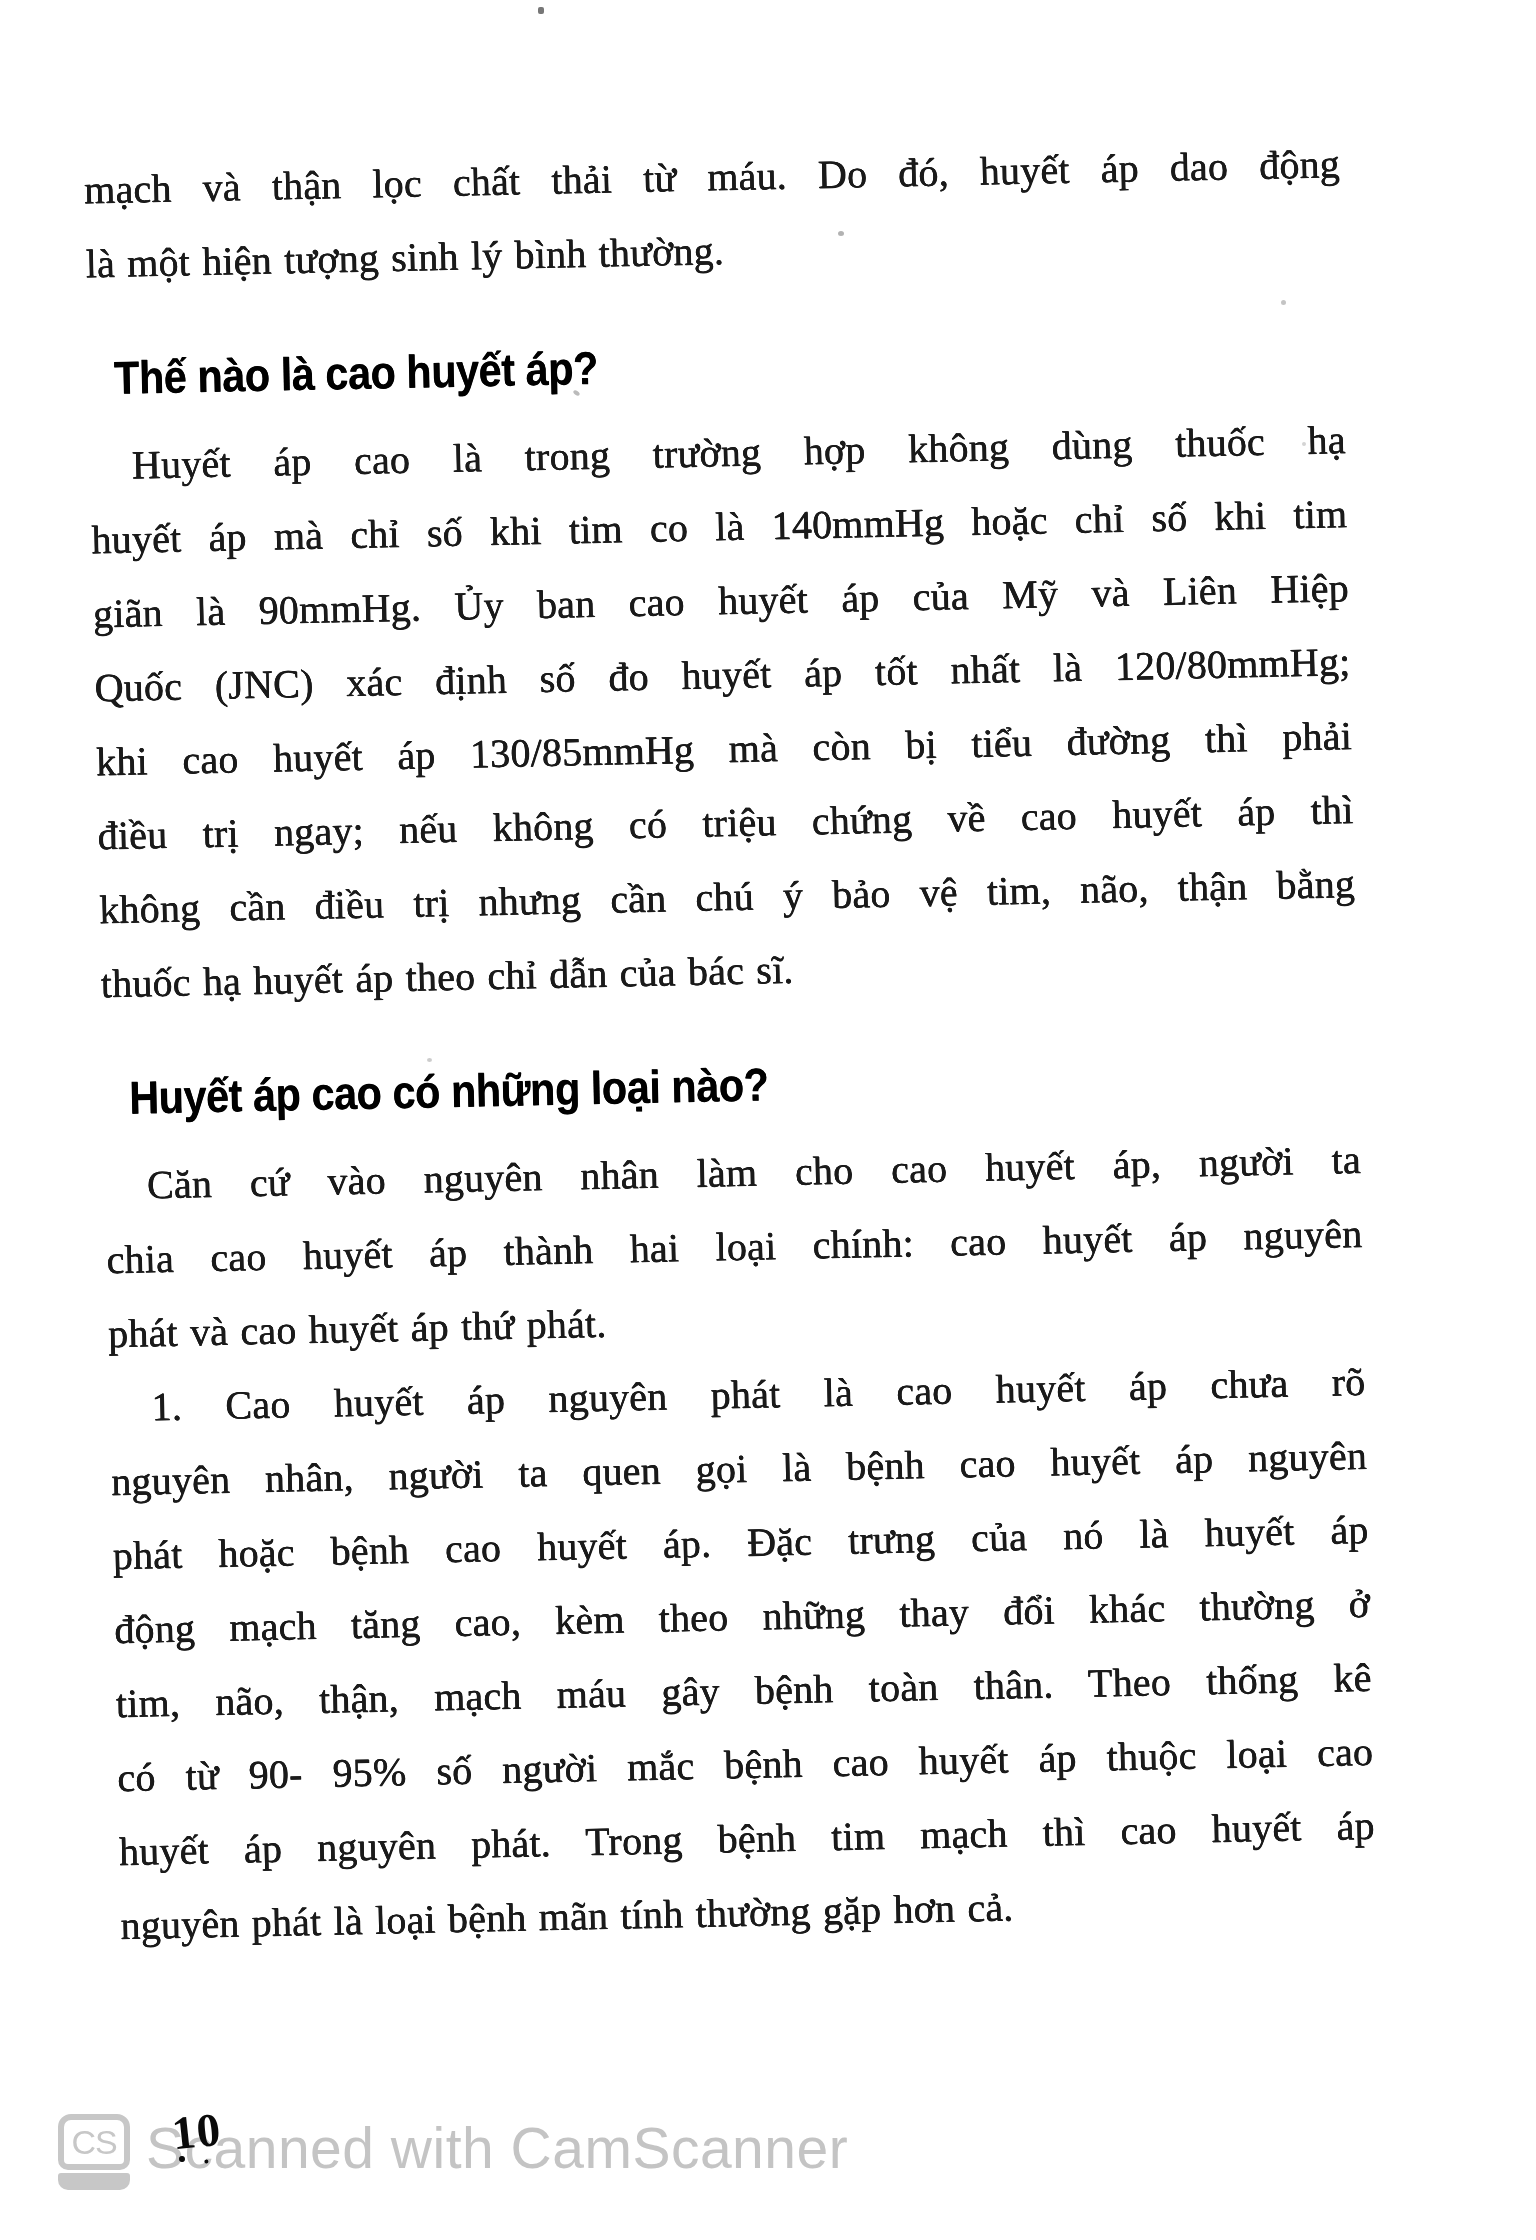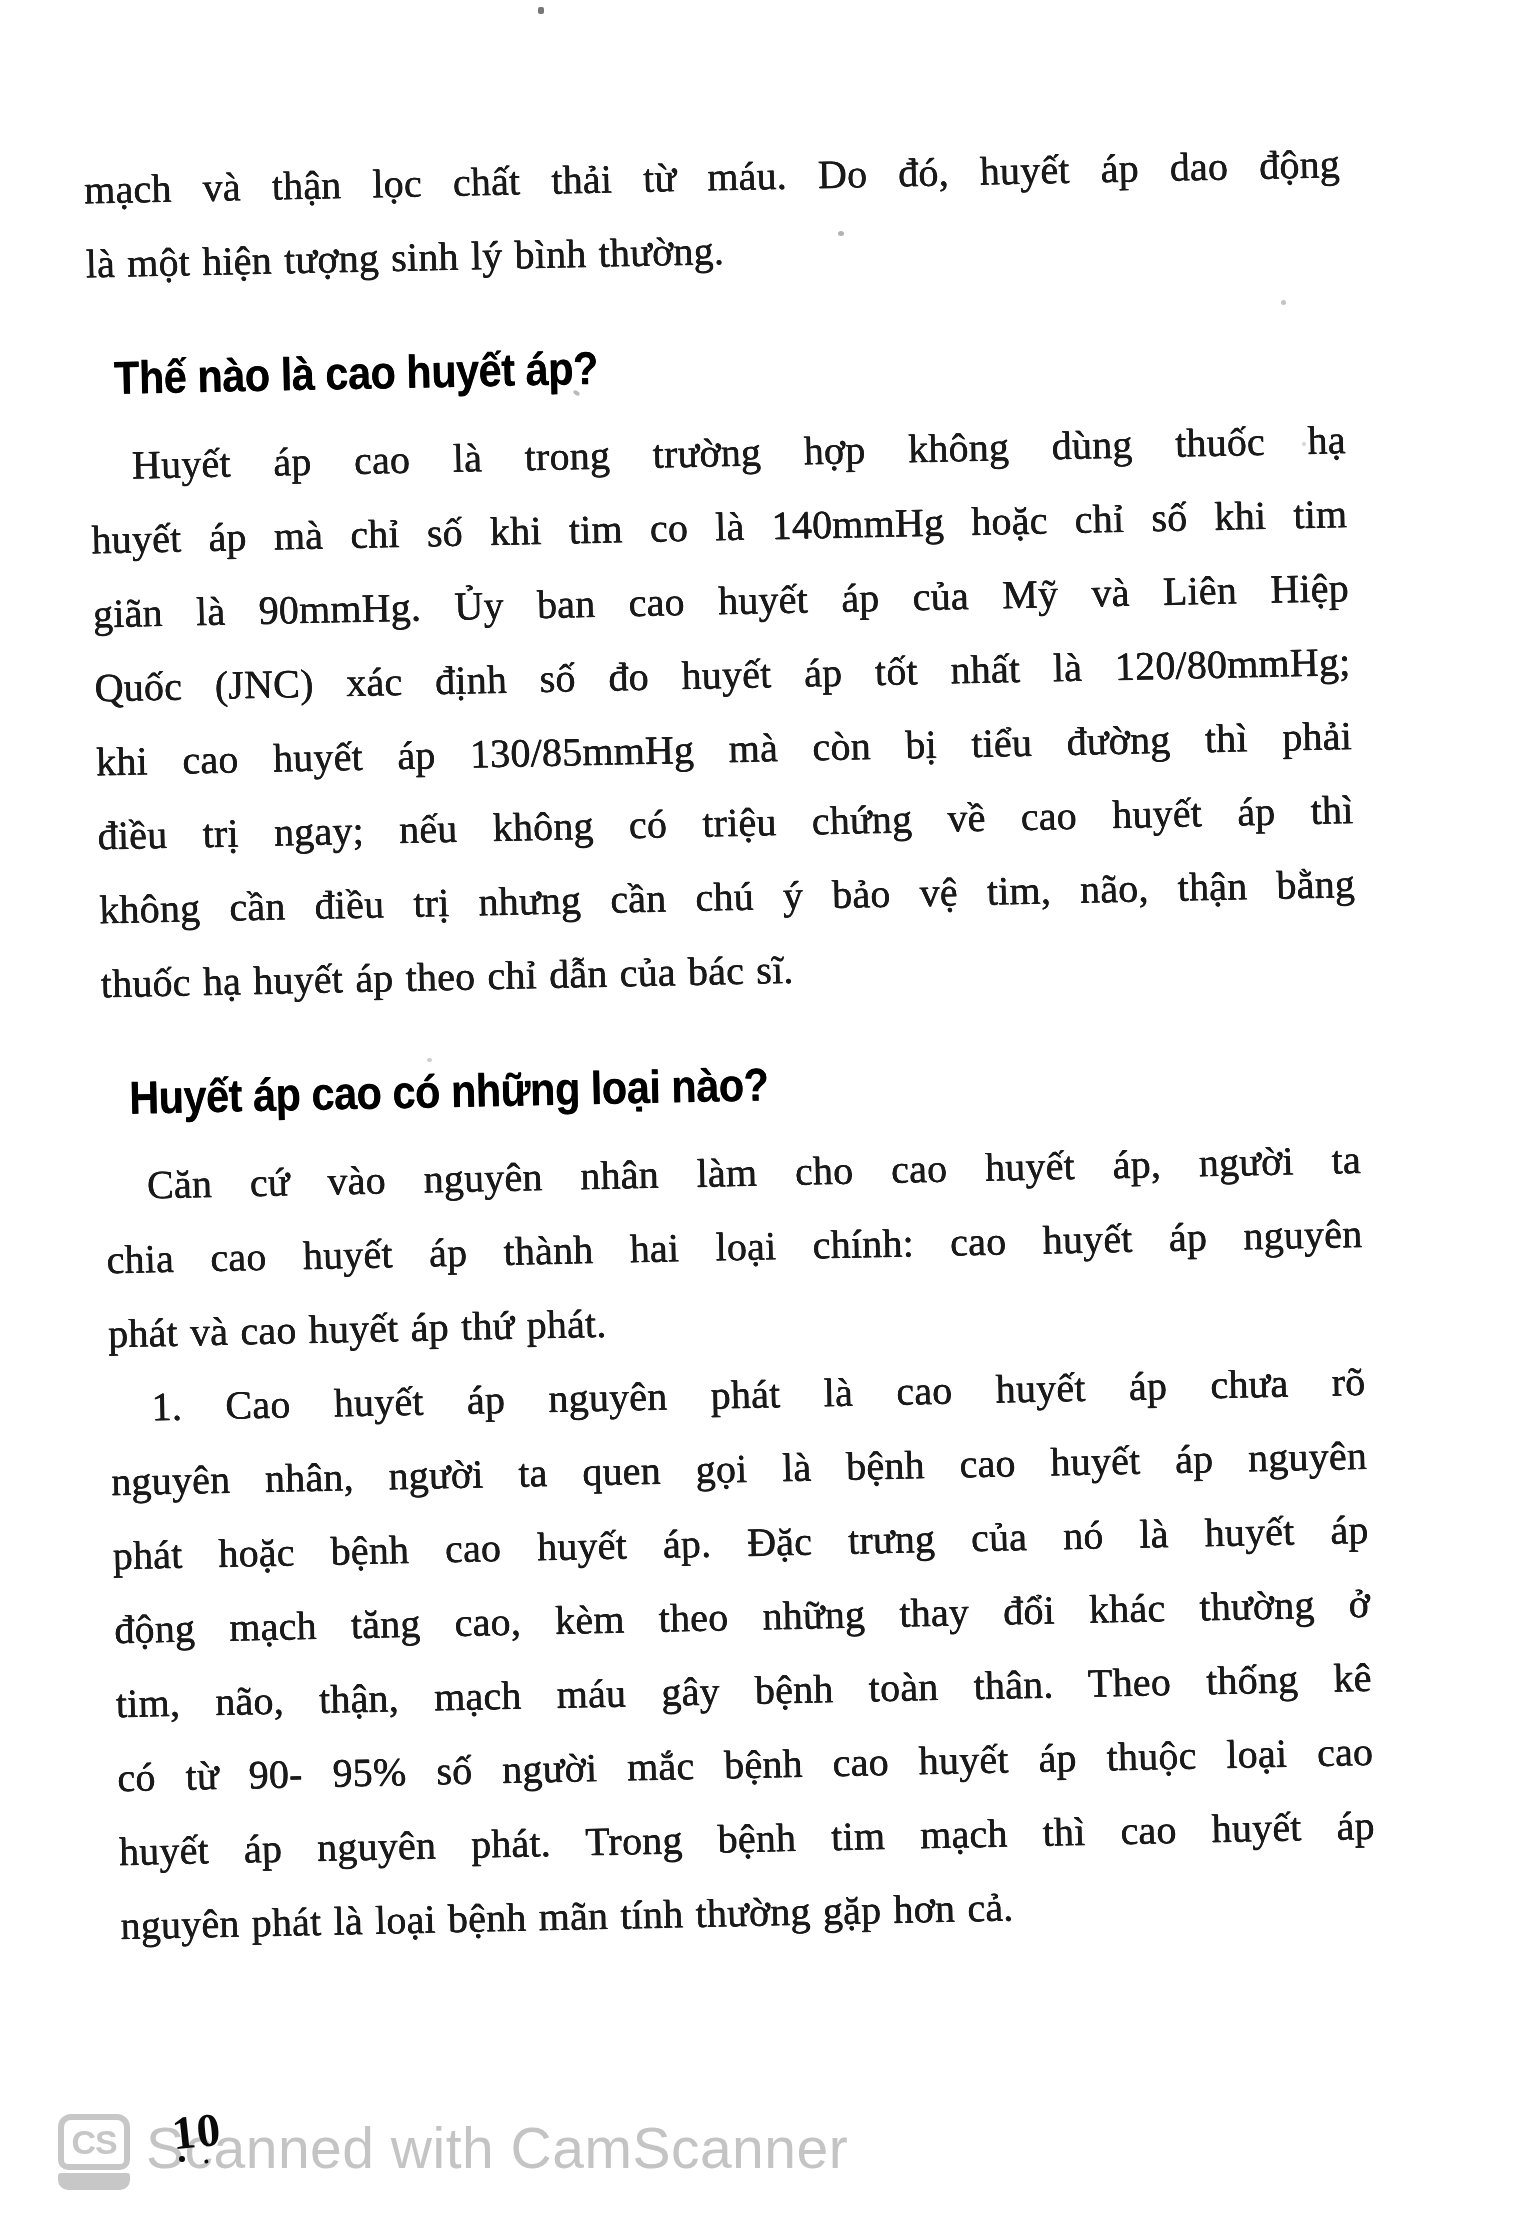--- a/index.html
+++ b/index.html
@@ -98,21 +98,21 @@
     width: 72px;
     height: 56px;
     border: 6px solid #c7c7c7;
     border-radius: 13px 13px 10px 10px;
     display: flex;
     align-items: center;
     justify-content: center;
   }
   .cs-logo .box span {
     font-family: "Liberation Sans", "DejaVu Sans", sans-serif;
-    font-weight: 700;
+    font-weight: 400;
     font-size: 34px;
     color: #c7c7c7;
     letter-spacing: -1px;
   }
   .cs-logo .bar {
     margin-top: 3px;
     width: 72px;
     height: 17px;
     background: #c7c7c7;
     border-radius: 3px 3px 10px 10px;

